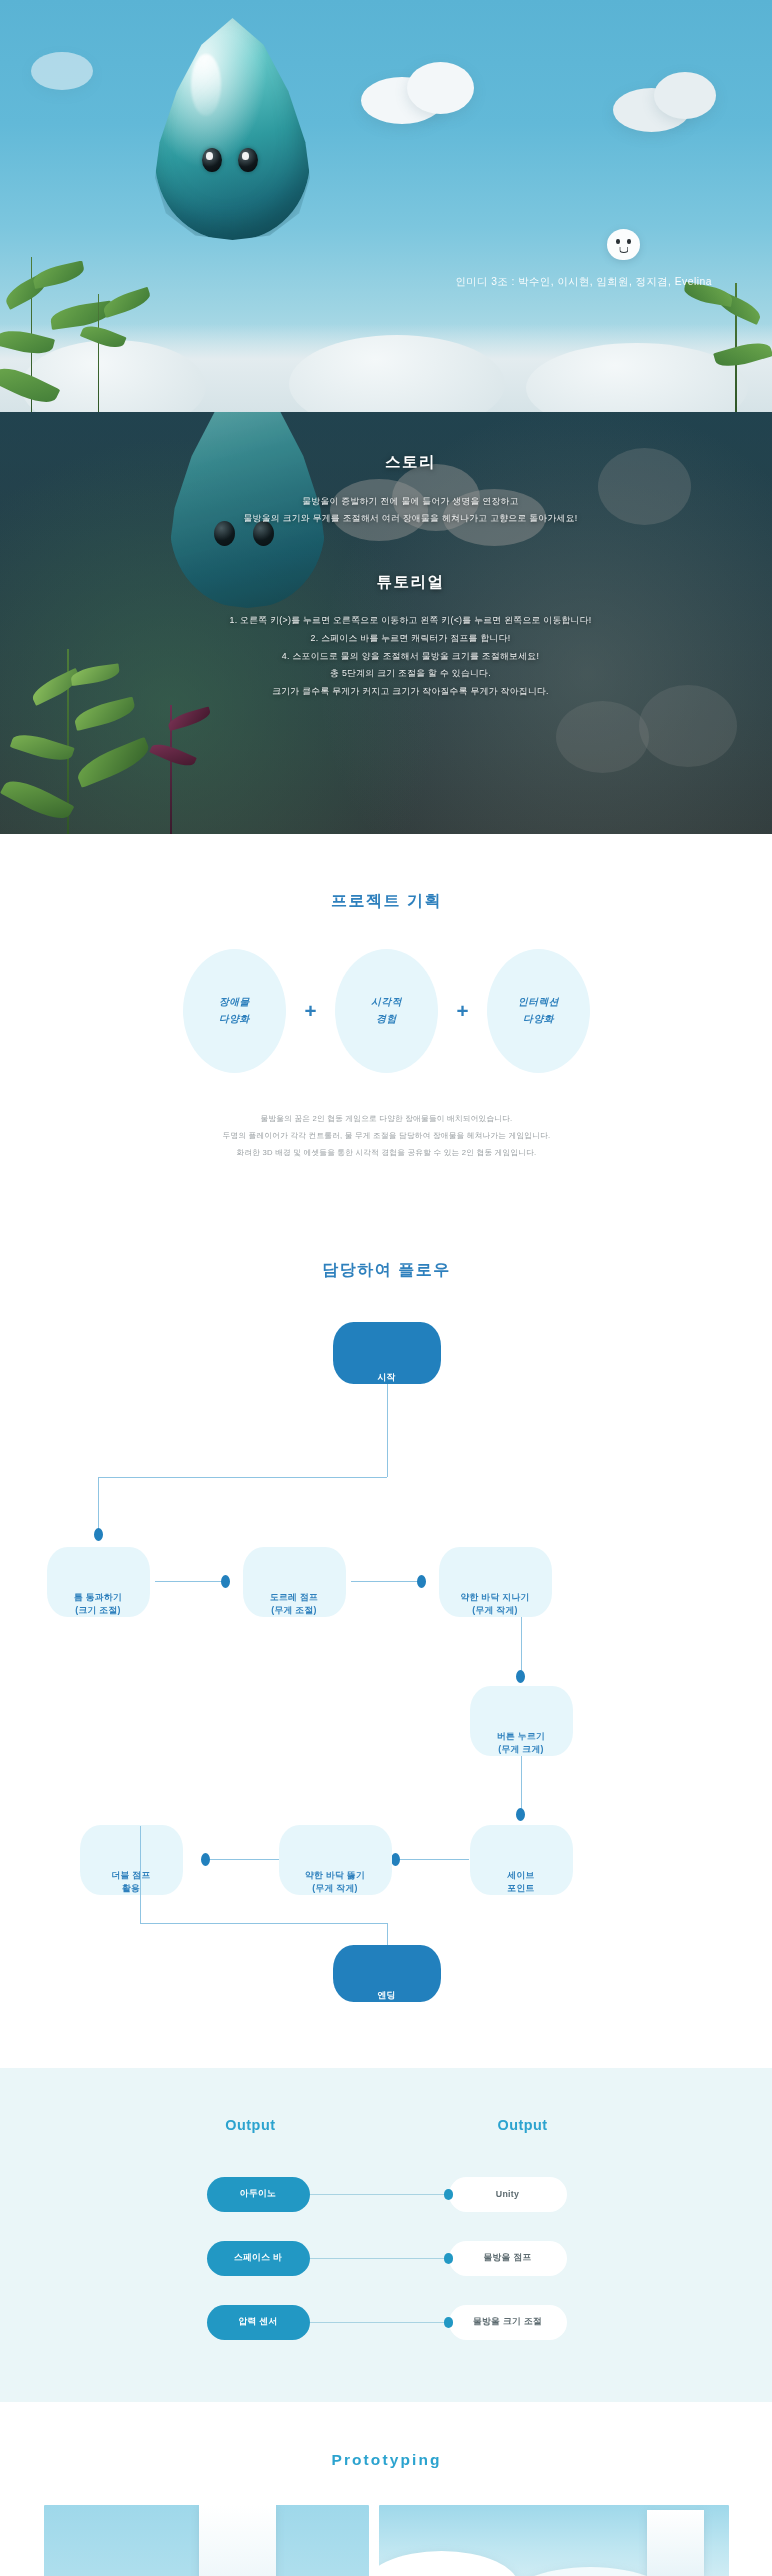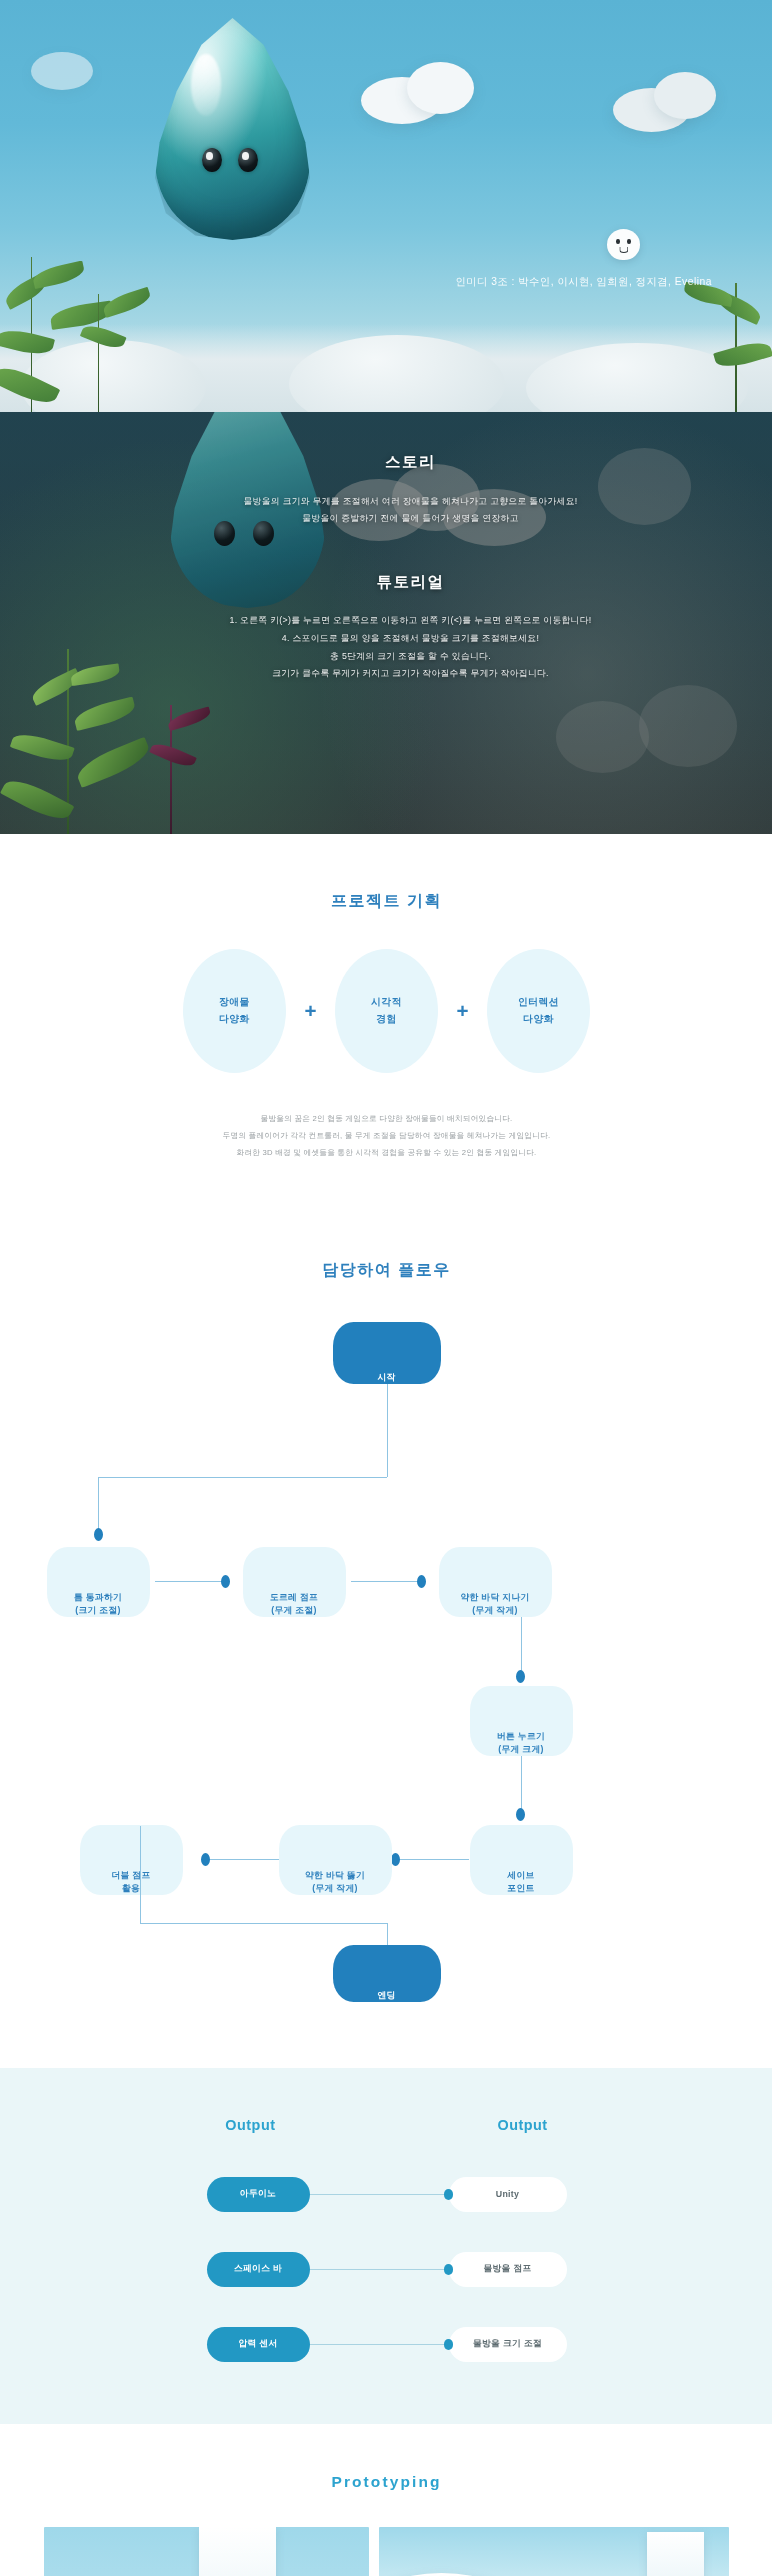--- a/index.html
+++ b/index.html
@@ -178,20 +178,21 @@
   }
   .bubbles {
     margin-top: 37px;
     display: flex; align-items: center; justify-content: center; gap: 18.5px;
   }
   .bubble {
     width: 103px; height: 124px; border-radius: 50%;
     background: #e6f6fb;
     display: flex; flex-direction: column; align-items: center; justify-content: center;
     gap: 4px;
+    font-style: italic;
   }
   .bubble span {
     font-size: 9.8px; font-weight: 700; color: #2e80bd; letter-spacing: 0.5px;
   }
   .plus { font-size: 20.6px; font-weight: 700; color: #2e80bd; line-height: 1; }
   .planning-body { margin-top: 38px; }
   .planning-body p {
     font-size: 7.7px; line-height: 2.2; color: #9aa0a3; letter-spacing: 0.2px;
   }
 
@@ -214,21 +215,21 @@
     position: absolute; width: 9.3px; height: 13.4px; border-radius: 50%;
     background: #2280bd;
   }
 
   
   .io { width: 773px; background: #eaf6f8; padding: 49px 0 62px; }
   .io-head {
     display: flex; justify-content: center; gap: 222px;
     font-size: 14.4px; font-weight: 700; color: #2ca3cf; letter-spacing: 0.5px;
   }
-  .io-rows { margin-top: 44px; display: flex; flex-direction: column; gap: 40px; align-items: center; }
+  .io-rows { margin-top: 44px; display: flex; flex-direction: column; gap: 29px; align-items: center; }
   .io-row { display: flex; align-items: center; }
   .io-chip {
     width: 103px; height: 35px; border-radius: 17.5px;
     display: flex; align-items: center; justify-content: center;
     font-size: 8.8px; font-weight: 700; letter-spacing: 0.3px;
   }
   .io-chip.in { background: #2298c4; color: #fff; }
   .io-chip.out { background: #ffffff; color: #5d6b70; width: 118px; }
   .io-link { position: relative; width: 139px; height: 1px; background: #a9d3e2; }
   .io-link .nub {
@@ -334,29 +335,30 @@
     <div class="leaf" style="left:0; bottom:41px; width:72px; height:23px; transform:rotate(28deg); background:linear-gradient(140deg,#6fa84a,#33602a);"></div>
     <div class="leaf" style="left:82px; bottom:46px; width:77px; height:24px; transform:rotate(-22deg); background:linear-gradient(140deg,#6fa84a,#33602a);"></div>
     <div class="stem" style="left:170px; bottom:0; height:129px; background:linear-gradient(180deg,#6b3050,#3a1a2c);"></div>
     <div class="leaf" style="left:149px; bottom:82px; width:46px; height:14.4px; transform:rotate(24deg); background:linear-gradient(140deg,#7b3355,#40172b);"></div>
     <div class="leaf" style="left:170px; bottom:103px; width:44px; height:13.4px; transform:rotate(-16deg); background:linear-gradient(140deg,#7b3355,#40172b);"></div>
   </div>
 
   <div class="story-content">
     <div class="sec-head">스토리</div>
     <div class="sec-lines">
+      <p>물방울이 증발하기 전에 물에 들어가 생명을 연장하고</p>
       <p>물방울의 크기와 무게를 조절해서 여러 장애물을 헤쳐나가고 고향으로 돌아가세요!</p>
-      <p>물방울이 증발하기 전에 물에 들어가 생명을 연장하고</p>
     </div>
 
     <div class="gap-80"></div>
 
     <div class="sec-head">튜토리얼</div>
     <div class="sec-lines">
       <p>1. 오른쪽 키(&gt;)를 누르면 오른쪽으로 이동하고 왼쪽 키(&lt;)를 누르면 왼쪽으로 이동합니다!</p>
+      <p>2. 스페이스 바를 누르면 캐릭터가 점프를 합니다!</p>
       <p>4. 스포이드로 물의 양을 조절해서 물방울 크기를 조절해보세요!</p>
       <p>총 5단계의 크기 조절을 할 수 있습니다.</p>
       <p>크기가 클수록 무게가 커지고 크기가 작아질수록 무게가 작아집니다.</p>
     </div>
   </div>
 </section>
 
 <section class="planning">
   <div class="blue-head">프로젝트 기획</div>
 

